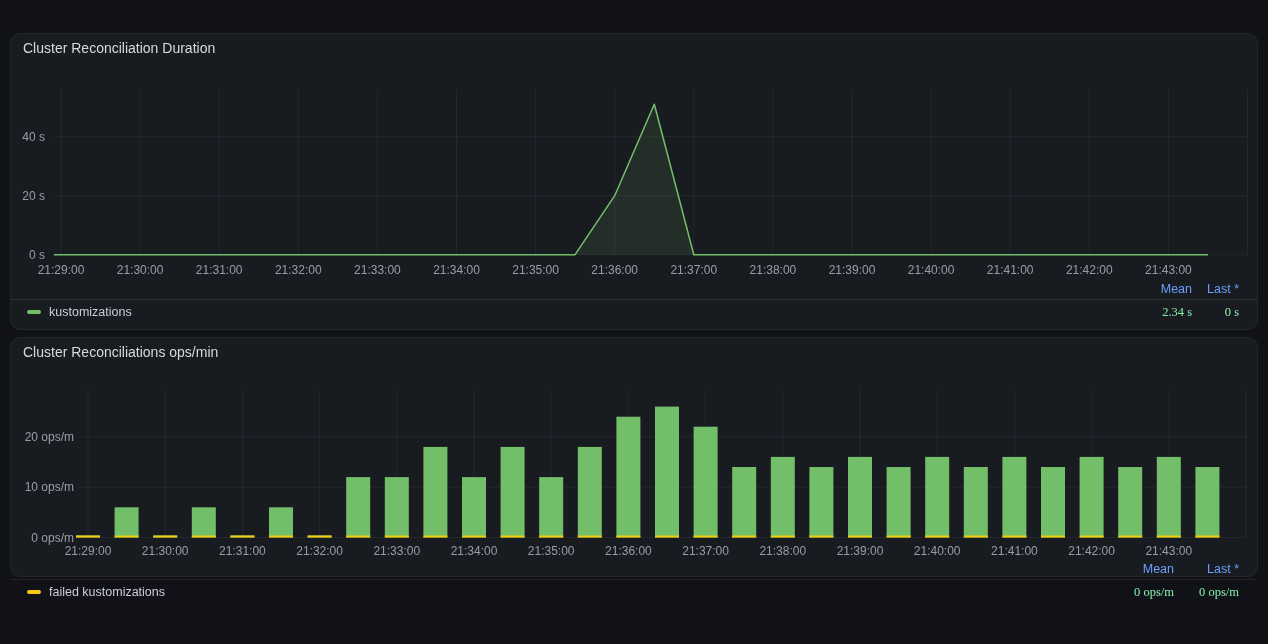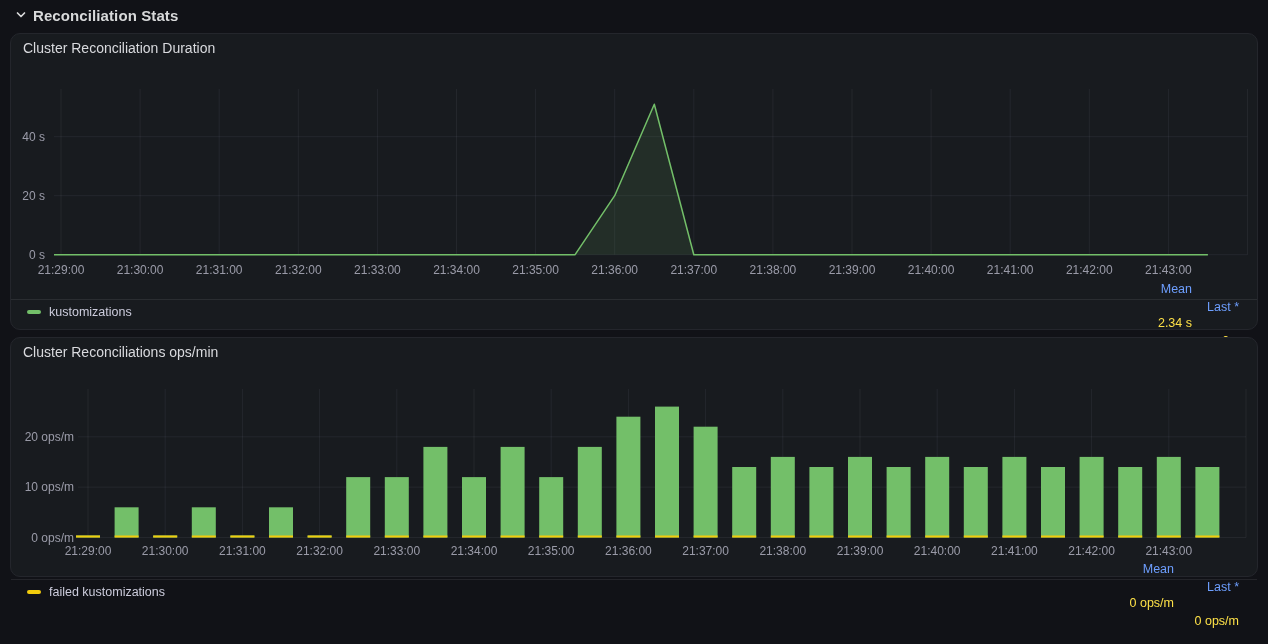--- a/index.html
+++ b/index.html
@@ -47,37 +47,31 @@
   .legend-row {
     position:relative; height:25px;
     border-top:1px solid rgba(204,204,220,0.10);
     display:flex; align-items:center; padding-left:16px;
   }
   .legend-marker {
     width:14px; height:4px; border-radius:2px; margin-right:8px;
     flex:0 0 auto; cursor:pointer;
   }
   .legend-label { color:#CCCCDC; cursor:pointer; }
-  .legend-val { position:absolute; top:16px; color:#fde047; }
+  .legend-val { position:absolute; top:5px; color:#86efac;font-family:Liberation Serif, serif; }
   .col-mean, .val-mean { right:65px; }
-  .col-last, .val-last { right:18px;margin-top:18px; }
+  .col-last, .val-last { right:18px; }
   .panel-2 .col-mean, .panel-2 .val-mean { right:83px; }
   text { font-family:"Liberation Sans", sans-serif; }
 </style>
 </head>
 <body>
 
 <div class="page">
 
-  <div class="section-header">
-    <svg class="chev" viewBox="0 0 14 14">
-      <path d="M3.5 5 L7 8.5 L10.5 5" fill="none" stroke="#D8D9DA" stroke-width="1.7" stroke-linecap="round" stroke-linejoin="round"></path>
-    </svg>
-    <span class="section-title">Reconciliation Stats</span>
-  </div>
 
   <div class="panel panel-1">
     <div class="panel-title">Cluster Reconciliation Duration</div>
     <svg class="plot" width="1246" height="246" id="chart-0">
         <g>
           <line x1="50" y1="55" x2="50" y2="220.7" stroke="rgba(204,204,220,0.07)" stroke-width="1"></line>
           <line x1="129.1" y1="55" x2="129.1" y2="220.7" stroke="rgba(204,204,220,0.07)" stroke-width="1"></line>
           <line x1="208.2" y1="55" x2="208.2" y2="220.7" stroke="rgba(204,204,220,0.07)" stroke-width="1"></line>
           <line x1="287.29999999999995" y1="55" x2="287.29999999999995" y2="220.7" stroke="rgba(204,204,220,0.07)" stroke-width="1"></line>
           <line x1="366.4" y1="55" x2="366.4" y2="220.7" stroke="rgba(204,204,220,0.07)" stroke-width="1"></line>

